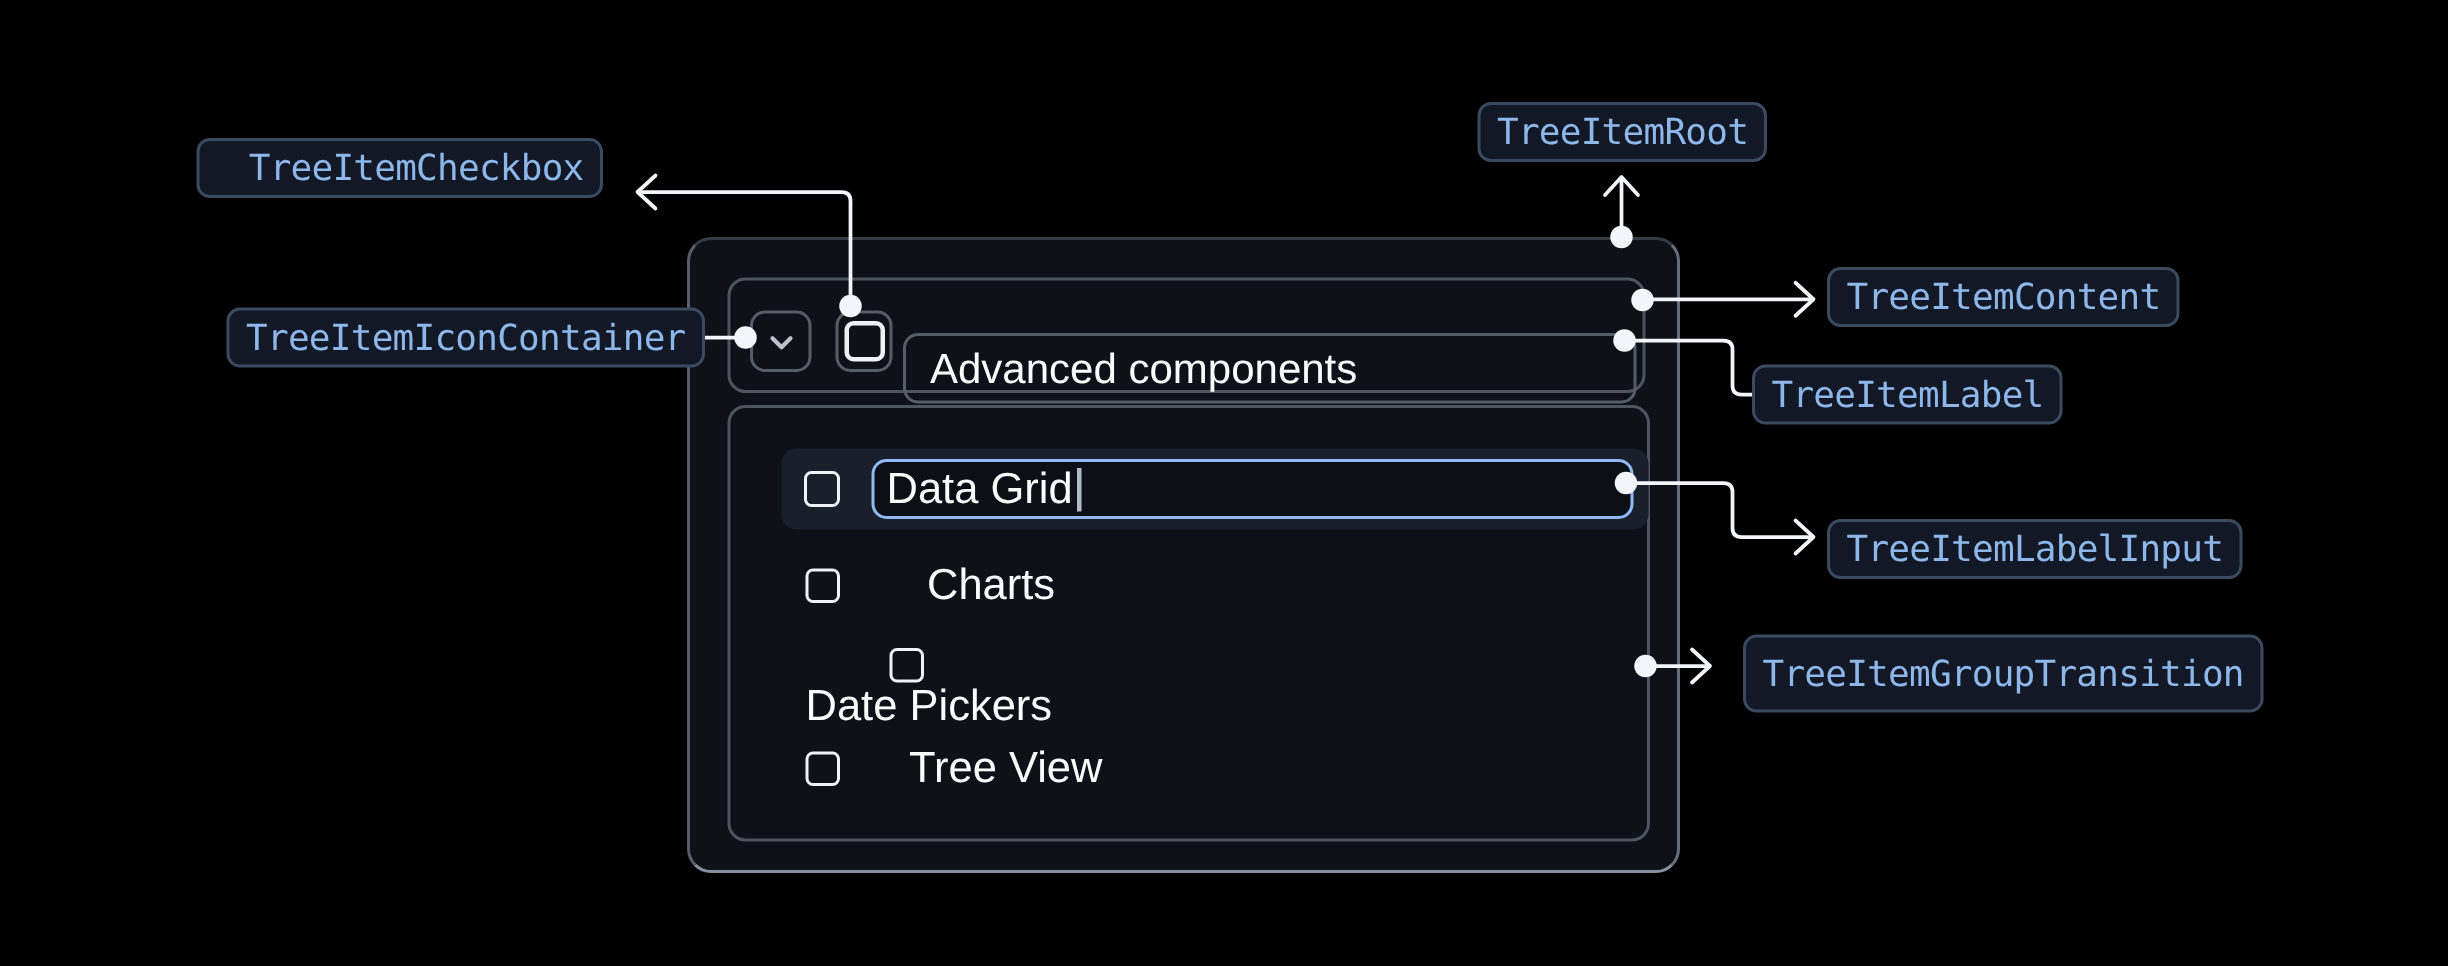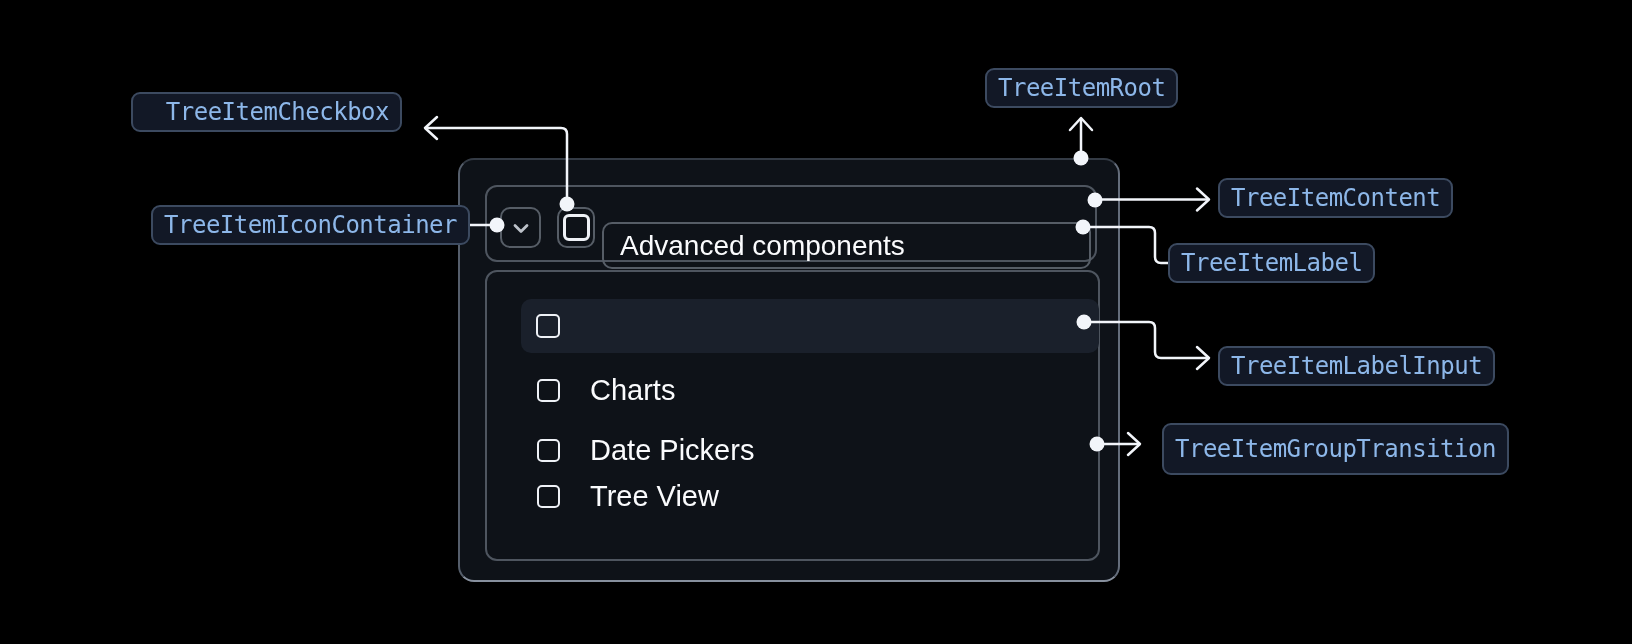--- a/index.html
+++ b/index.html
@@ -139,23 +139,23 @@
   }
   .plain-row {
     position: absolute;
     left: 50px;
     height: 36px;
     display: flex; align-items: center;
     font-size: 29px;
     color: #fafbfd;
   }
   .plain-row .checkbox-small { width: 23px; height: 23px; margin-right: 30px; }
-  .row-charts { top: 100px; }
-  .row-date-pickers { top: 160px; }
-  .row-tree-view { top: 206px; }
+  .row-charts { top: 100px; gap: 28px; }
+  .row-date-pickers { top: 160px; flex-direction: column; }
+  .row-tree-view { top: 222px; gap: 16px; }
 
   
   .arrows {
     position: absolute;
     left: 0; top: 0;
     pointer-events: none;
   }
   .arrows path, .arrows polyline {
     fill: none;
     stroke: #f2f5fa;
@@ -185,20 +185,24 @@
       </div>
       <div class="label-box">
         <span>Advanced components</span>
       </div>
     </div>
 
     <div class="group-box">
 
       <div class="editing-row">
         <span class="checkbox-small"></span>
+        <div class="label-input">
+          <span>Data Grid</span>
+          <span class="caret"></span>
+        </div>
       </div>
 
       <div class="plain-row row-charts">
         <span class="checkbox-small"></span>
         <span>Charts</span>
       </div>
 
       <div class="plain-row row-date-pickers">
         <span class="checkbox-small"></span>
         <span>Date Pickers</span>

